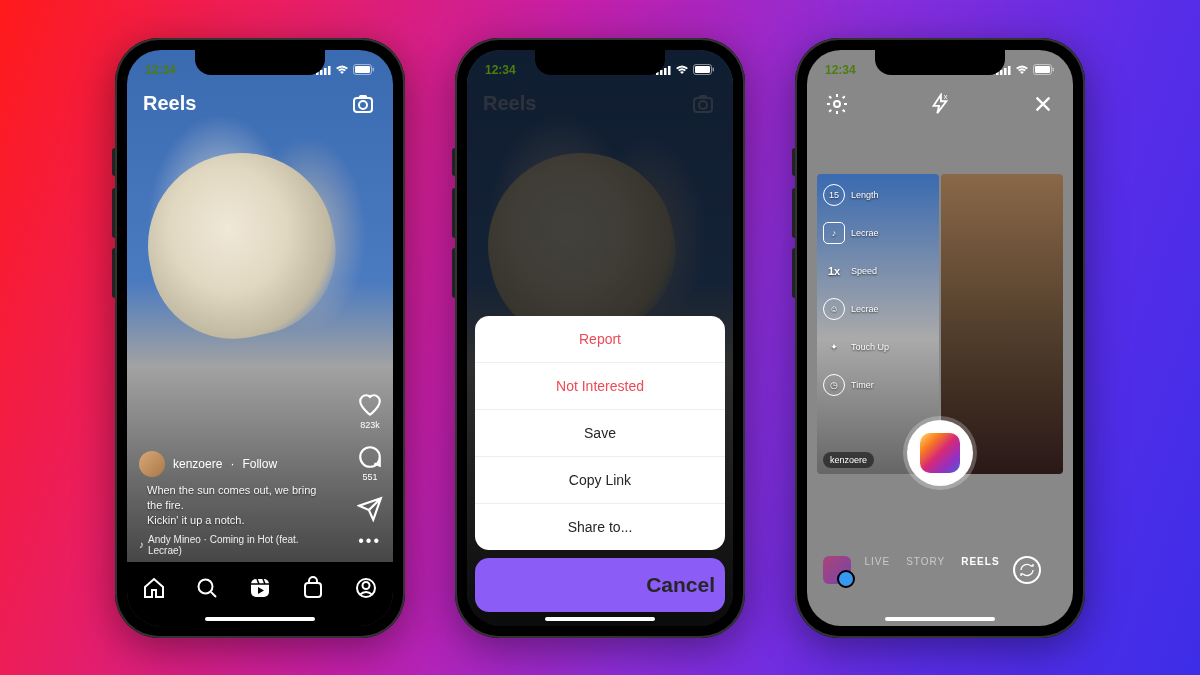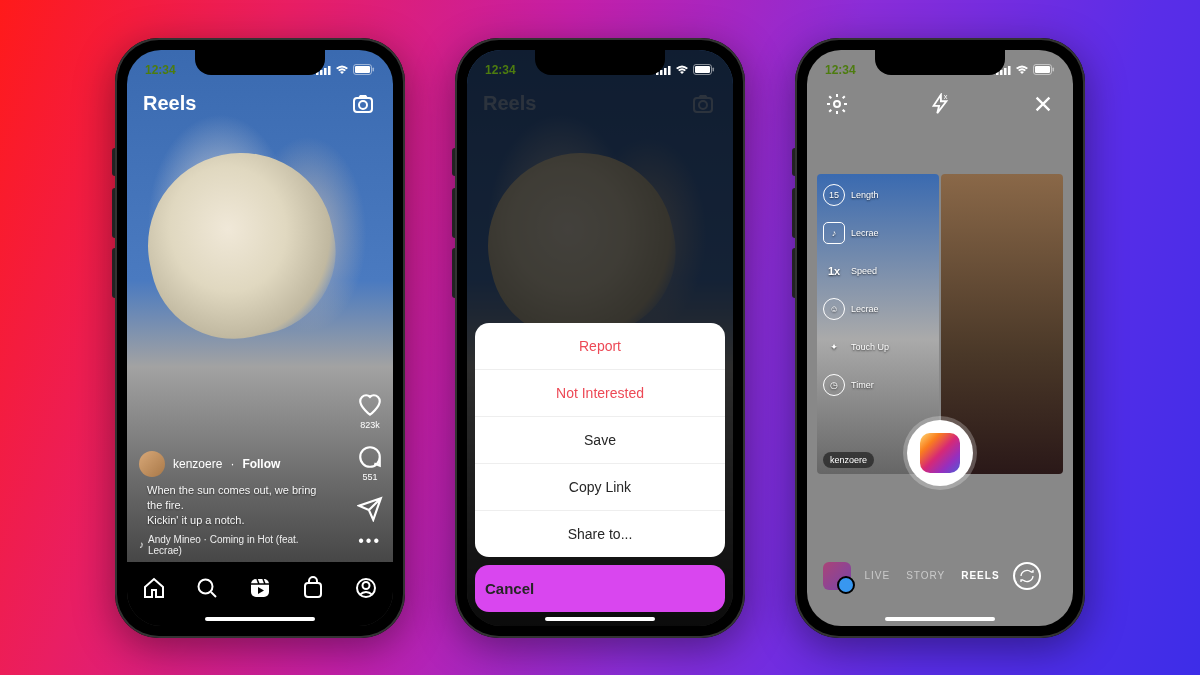--- a/index.html
+++ b/index.html
@@ -120,22 +120,22 @@
     background:#fff; border-radius:14px; overflow:hidden;
   }
   .sheet-item {
     padding:15px 10px; text-align:center; font-size:14px;
     border-bottom:1px solid #eee;
   }
   .sheet-item:last-child { border-bottom:none; }
   .sheet-item.red { color:#ed4956; }
   .sheet-item.black { color:#262626; }
   .sheet-cancel {
-    background:#d946ef; border-radius:14px; padding:15px 10px;
-    text-align:left; font-size:15px; font-weight:600; color:#262626;
+    background:#8b5cf6; border-radius:14px; padding:15px 10px;
+    text-align:right; font-size:21px; font-weight:600; color:#262626;
   }
 
   
   .cam-bg { position:absolute; inset:0; background:#888; }
   .cam-header {
     position:absolute; top:40px; left:0; right:0;
     display:flex; justify-content:space-between; align-items:center;
     padding:0 16px; z-index:20;
   }
   .split-view {
@@ -168,21 +168,21 @@
     width:66px; height:66px; border-radius:50%;
     background:#fff; display:flex; align-items:center; justify-content:center;
     box-shadow: 0 0 0 4px rgba(255,255,255,0.25);
   }
   .shutter-inner {
     width:40px; height:40px; border-radius:10px;
     background:linear-gradient(135deg,#feda75,#fa7e1e,#d62976,#962fbf,#4f5bd5);
   }
   .cam-bottom {
     position:absolute; left:0; right:16px; bottom:30px; height:40px;
-    display:flex; align-items:center; justify-content:space-between;
+    display:flex; align-items:flex-start; justify-content:space-between;
     padding:0 16px; z-index:20; color:#fff;
   }
   .mode-tabs { display:flex; gap:16px; font-size:10px; letter-spacing:1px; }
   .mode-tab.inactive { opacity:0.55; }
   .gallery-thumb { width:28px; height:28px; border-radius:6px; background:linear-gradient(135deg,#a47,#74a); position:relative; }
   .gallery-thumb::after { content:""; position:absolute; right:-4px; bottom:-4px; width:14px; height:14px; border-radius:50%; background:#3897f0; border:2px solid #000; }
   .switch-cam { width:28px; height:28px; border-radius:50%; border:2px solid #fff; display:flex; align-items:center; justify-content:center; }
 </style>
 </head>
 <body>
@@ -249,21 +249,21 @@
             <path d="M22 2 L2 9 L11 13 L15 22 Z M11 13 L22 2"></path>
           </svg>
       </div>
     </div>
 
     <div class="bottom-meta">
       <div class="user-row">
         <div class="avatar"></div>
         <span>kenzoere</span>
         <span>·</span>
-        <span style="font-weight:700">Follow</span>
+        <span style="font-weight:400">Follow</span>
       </div>
       <div class="caption">
         <span>When the sun comes out, we bring the fire.</span><br>
         <span>Kickin' it up a notch.</span>
       </div>
       <div class="audio-row">
         <span>♪</span>
         <span>Andy Mineo · Coming in Hot (feat. Lecrae)</span>
       </div>
     </div>

